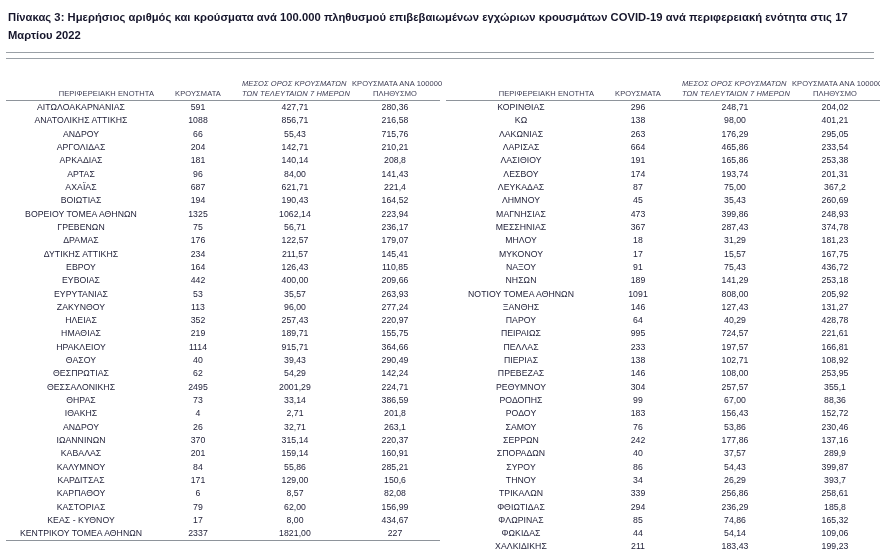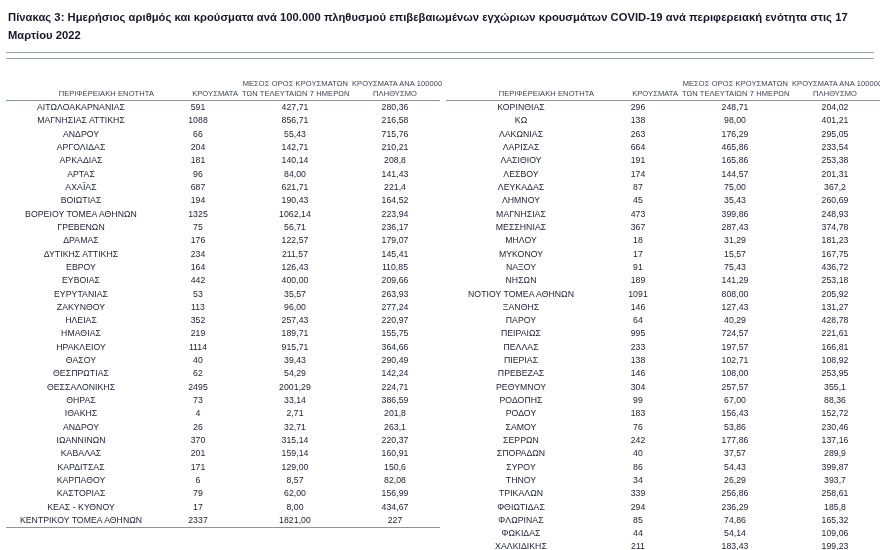--- a/index.html
+++ b/index.html
@@ -77,22 +77,22 @@
     font-size: 7.5px;
     color: #3b3b52;
     vertical-align: bottom;
     padding: 0 2px 2px 2px;
     letter-spacing: 0.1px;
     line-height: 1.25;
     border-bottom: 1.1px solid #8e949b;
     white-space: nowrap;
   }
   thead th.h-name  { text-align: right; padding-left: 14px; }
-  thead th.h-cases { text-align: right; }
-  thead th.h-avg   { text-align: right; }
+  thead th.h-cases { text-align: center; }
+  thead th.h-avg   { text-align: left; font-style: italic; }
   thead th.h-rate  { }
 
   thead th .l1 { display: block; }
   thead th .l2 { display: block; }
 
   tbody td {
     padding: 1.1px 2px;
     font-size: 8.7px;
     color: #23233b;
     line-height: 1.28;
@@ -146,21 +146,21 @@
           </tr>
         </thead>
         <tbody id="left-body">
             <tr>
               <td class="t-name">ΑΙΤΩΛΟΑΚΑΡΝΑΝΙΑΣ</td>
               <td class="t-cases">591</td>
               <td class="t-avg">427,71</td>
               <td class="t-rate">280,36</td>
             </tr>
             <tr>
-              <td class="t-name">ΜΑΓΝΗΣΙΑΣ ΑΤΤΙΚΗΣ</td>
+              <td class="t-name">ΑΝΑΤΟΛΙΚΗΣ ΑΤΤΙΚΗΣ</td>
               <td class="t-cases">1088</td>
               <td class="t-avg">856,71</td>
               <td class="t-rate">216,58</td>
             </tr>
             <tr>
               <td class="t-name">ΑΝΔΡΟΥ</td>
               <td class="t-cases">66</td>
               <td class="t-avg">55,43</td>
               <td class="t-rate">715,76</td>
             </tr>
@@ -300,20 +300,26 @@
               <td class="t-name">ΙΩΑΝΝΙΝΩΝ</td>
               <td class="t-cases">370</td>
               <td class="t-avg">315,14</td>
               <td class="t-rate">220,37</td>
             </tr>
             <tr>
               <td class="t-name">ΚΑΒΑΛΑΣ</td>
               <td class="t-cases">201</td>
               <td class="t-avg">159,14</td>
               <td class="t-rate">160,91</td>
+            </tr>
+            <tr>
+              <td class="t-name">ΚΑΛΥΜΝΟΥ</td>
+              <td class="t-cases">84</td>
+              <td class="t-avg">55,86</td>
+              <td class="t-rate">285,21</td>
             </tr>
             <tr>
               <td class="t-name">ΚΑΡΔΙΤΣΑΣ</td>
               <td class="t-cases">171</td>
               <td class="t-avg">129,00</td>
               <td class="t-rate">150,6</td>
             </tr>
             <tr>
               <td class="t-name">ΚΑΡΠΑΘΟΥ</td>
               <td class="t-cases">6</td>
@@ -395,21 +401,21 @@
             </tr>
             <tr>
               <td class="t-name">ΛΑΣΙΘΙΟΥ</td>
               <td class="t-cases">191</td>
               <td class="t-avg">165,86</td>
               <td class="t-rate">253,38</td>
             </tr>
             <tr>
               <td class="t-name">ΛΕΣΒΟΥ</td>
               <td class="t-cases">174</td>
-              <td class="t-avg">144,57</td>
+              <td class="t-avg">193,74</td>
               <td class="t-rate">201,31</td>
             </tr>
             <tr>
               <td class="t-name">ΛΕΥΚΑΔΑΣ</td>
               <td class="t-cases">87</td>
               <td class="t-avg">75,00</td>
               <td class="t-rate">367,2</td>
             </tr>
             <tr>
               <td class="t-name">ΛΗΜΝΟΥ</td>

